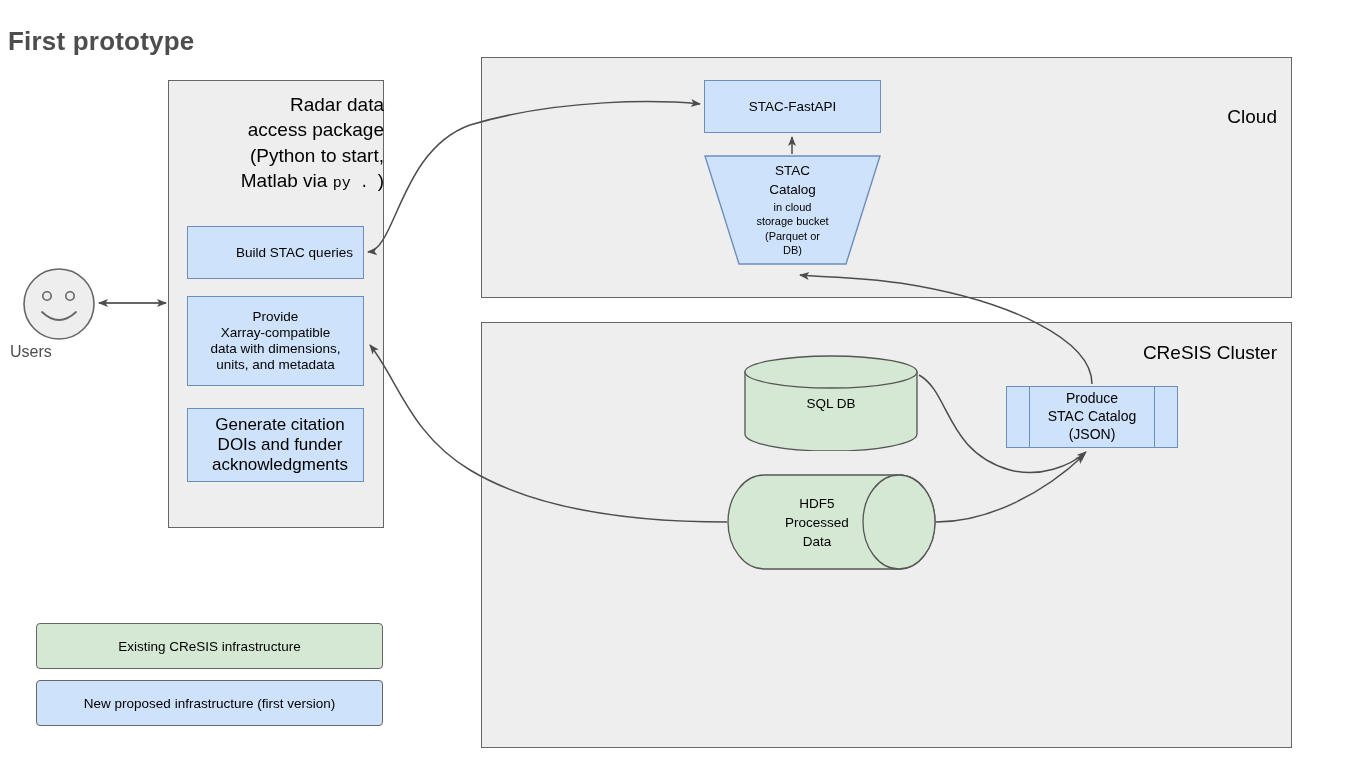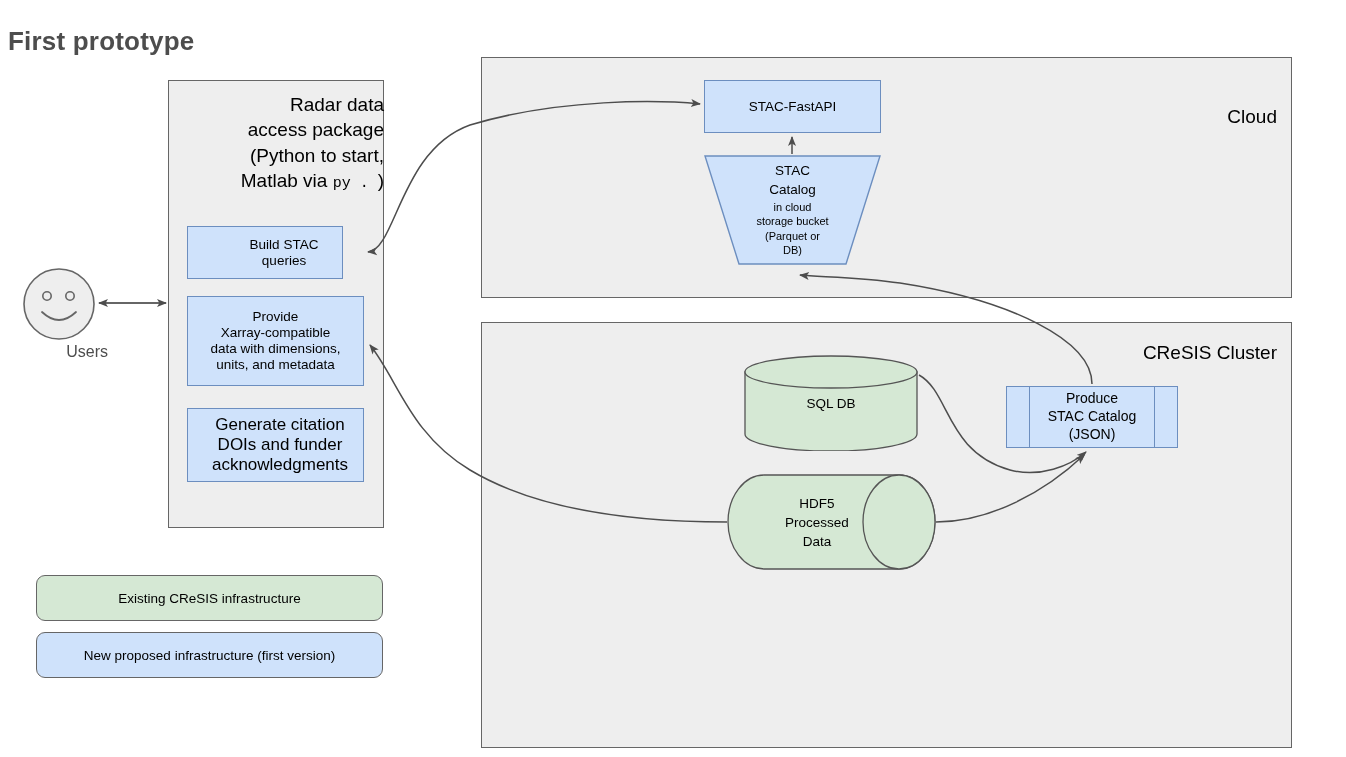--- a/index.html
+++ b/index.html
@@ -72,41 +72,41 @@
     width: 216px;
     text-align: right;
     font-size: 19px;
     line-height: 1.33;
     color: #000000;
   }
   #package-title .mono { font-family: "Liberation Mono", monospace; font-size: 15px; }
 
   #node-build-queries {
     left: 187px; top: 226px;
-    width: 156px; height: 53px;
+    width: 177px; height: 53px;
     font-size: 13.5px;
     padding-left: 38px;
   }
   #node-provide-xarray {
     left: 187px; top: 296px;
     width: 177px; height: 90px;
     font-size: 13.5px;
   }
   #node-generate-citation {
     left: 187px; top: 408px;
     width: 177px; height: 74px;
     font-size: 17px;
     padding-left: 9px;
   }
 
   
   #users-actor { left: 22px; top: 267px; width: 74px; height: 74px; }
   #users-label {
     left: 10px; top: 343px; width: 98px;
-    text-align: right;
+    text-align: left;
     font-size: 16px;
     color: #4d4d4d;
   }
 
   
   #cloud-container { left: 481px; top: 57px; width: 811px; height: 241px; }
   #cloud-label { right: 14px; top: 0; margin-top: 48px; }
 
   #node-stac-fastapi {
     left: 704px; top: 80px;
@@ -160,24 +160,25 @@
     text-align: center; line-height: 1.28;
   }
   #node-produce-stac .vline {
     position: absolute; top: 0; bottom: 0; width: 1px; background: #6c8ebf;
   }
   #node-produce-stac .vline.l { left: 22px; }
   #node-produce-stac .vline.r { right: 22px; }
 
   
   .legend-item {
-    border-radius: 9px;
+    border-radius: 4px;
     border: 1px solid #666666;
     display: flex; align-items: center; justify-content: center;
     font-size: 13.5px;
+    margin-top: 48px;
   }
   #legend-existing { left: 36px; top: 575px; width: 347px; height: 46px; }
   #legend-new      { left: 36px; top: 632px; width: 347px; height: 46px; }
 
   svg.overlay { position: absolute; left: 0; top: 0; width: 1346px; height: 757px; pointer-events: none; }
 </style>
 </head>
 <body>
 
 <div id="canvas">

